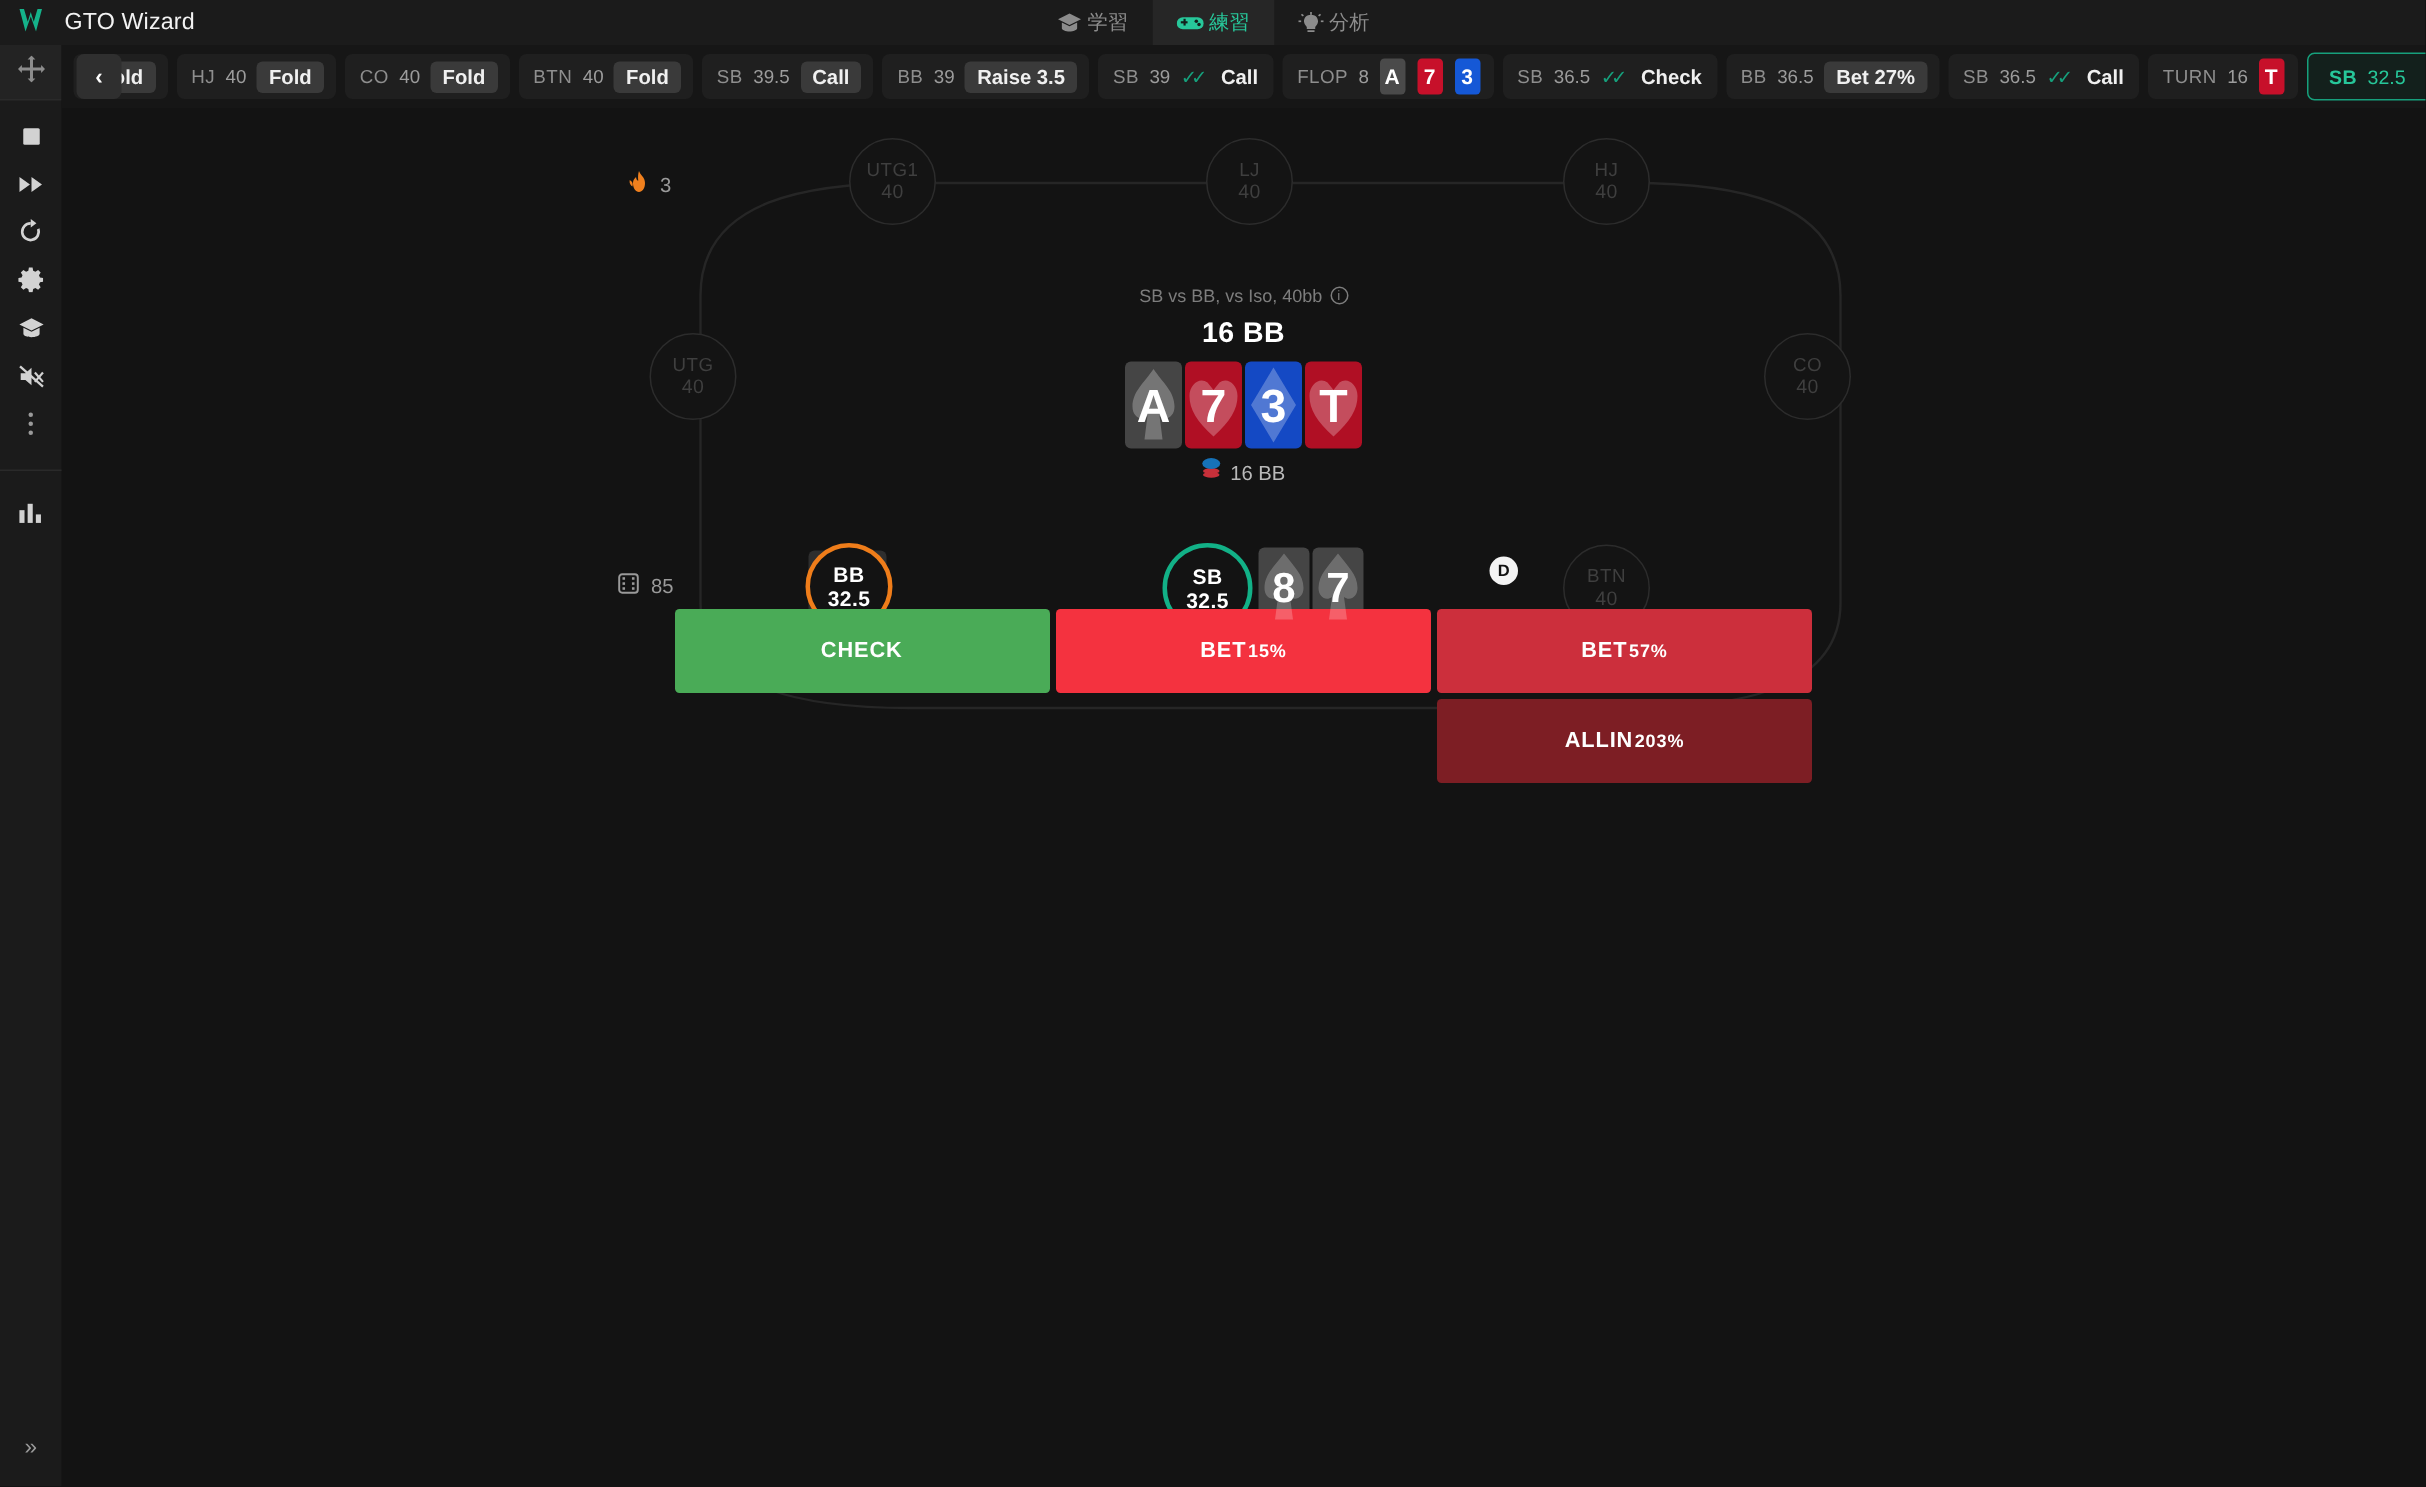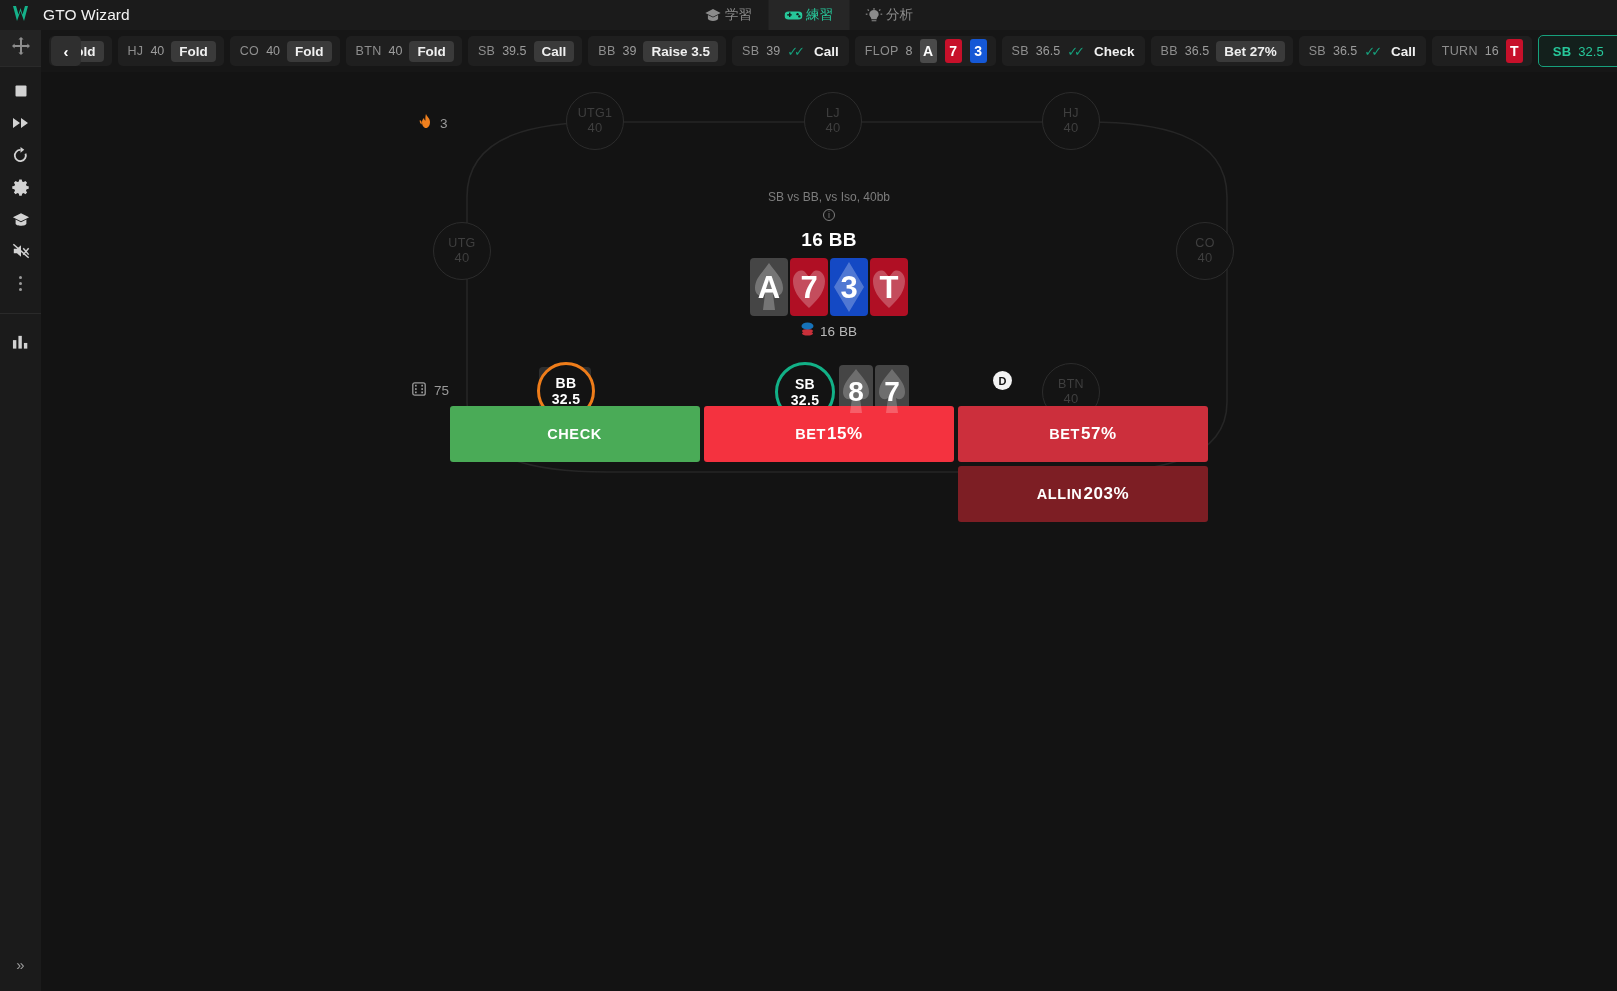--- a/index.html
+++ b/index.html
@@ -109,21 +109,21 @@
   .seat .s-amt { font-size: 13px; color: #3f3f3f; }
   .seat.hero { border: 3px solid #12b187; background: #131313; color: #fff; width: 60px; height: 60px; }
   .seat.hero .s-pos, .seat.hero .s-amt { color: #fff; font-weight: 700; font-size: 14px; }
   .seat.villain { border: 3px solid #ef7d1a; background: #131313; }
   .seat.villain .s-pos, .seat.villain .s-amt { color: #fff; font-weight: 700; font-size: 14px; }
 
   .streak { position: absolute; display: flex; align-items: center; gap: 7px; font-size: 13.5px; color: #9a9a9a; }
   .hands { position: absolute; display: flex; align-items: center; gap: 8px; font-size: 13.5px; color: #9a9a9a; }
 
   .board-wrap { position: absolute; left: 50%; transform: translateX(-50%); text-align: center; }
-  .board-title { font-size: 12px; color: #7d7d7d; display: flex; align-items: center; justify-content: center; gap: 5px; flex-direction: column; }
+  .board-title { font-size: 12px; color: #7d7d7d; display: flex; align-items: center; justify-content: center; gap: 5px; }
   .info-ic {
     display: inline-flex; align-items: center; justify-content: center;
     width: 12px; height: 12px; border: 1px solid #7d7d7d; border-radius: 50%;
     font-size: 9px; color: #7d7d7d; line-height: 1; cursor: pointer;
   }
   .board-bb { font-size: 19px; font-weight: 700; color: #fff; margin-top: 8px; letter-spacing: .3px; }
   .board-cards { display: flex; gap: 2px; margin-top: 7px; }
   .card {
     position: relative; width: 38px; height: 58px; border-radius: 4px;
     display: flex; align-items: center; justify-content: center; overflow: hidden;
@@ -159,21 +159,21 @@
 
   
   .actions { position: absolute; left: 50%; transform: translateX(-50%); }
   .act-row { display: flex; gap: 4px; }
   .act-row.second { justify-content: flex-end; margin-top: 4px; }
   .abtn {
     height: 56px; border-radius: 3px; cursor: pointer;
     display: flex; align-items: center; justify-content: center;
     color: #fff; font-size: 14.5px; font-weight: 700; letter-spacing: .6px;
   }
-  .abtn .pct { font-size: 17px; font-weight: 700; margin-left: 1px; }
+  .abtn .pct { font-size: 12px; font-weight: 700; margin-left: 1px; }
   .ab-check { background: #4aab57; width: 250px; }
   .ab-bet1 { background: #f4323f; width: 250px; }
   .ab-bet2 { background: #cc2f3c; width: 250px; }
   .ab-allin { background: #7d1e24; width: 250px; }
 </style>
 </head>
 <body>
 
 <div id="app">
 
@@ -395,21 +395,21 @@
         <svg width="14" height="14" viewBox="0 0 14 14">
             <rect x="0.8" y="0.8" width="12.4" height="12.4" rx="2" fill="none" stroke="#9a9a9a" stroke-width="1.3"></rect>
             <rect x="3" y="6.2" width="1.7" height="1.7" fill="#9a9a9a"></rect>
             <rect x="9.3" y="6.2" width="1.7" height="1.7" fill="#9a9a9a"></rect>
             <rect x="3" y="2.8" width="1.7" height="1.7" fill="#9a9a9a"></rect>
             <rect x="9.3" y="2.8" width="1.7" height="1.7" fill="#9a9a9a"></rect>
             <rect x="3" y="9.5" width="1.7" height="1.7" fill="#9a9a9a"></rect>
             <rect x="9.3" y="9.5" width="1.7" height="1.7" fill="#9a9a9a"></rect>
           </svg>
       </span>
-      <span>75</span>
+      <span>85</span>
     </div>
 
     <div class="seat" style="left:525px; top:20px;">
       <span class="s-pos">UTG1</span>
       <span class="s-amt">40</span>
     </div>
     <div class="seat" style="left:763px; top:20px;">
       <span class="s-pos">LJ</span>
       <span class="s-amt">40</span>
     </div>

